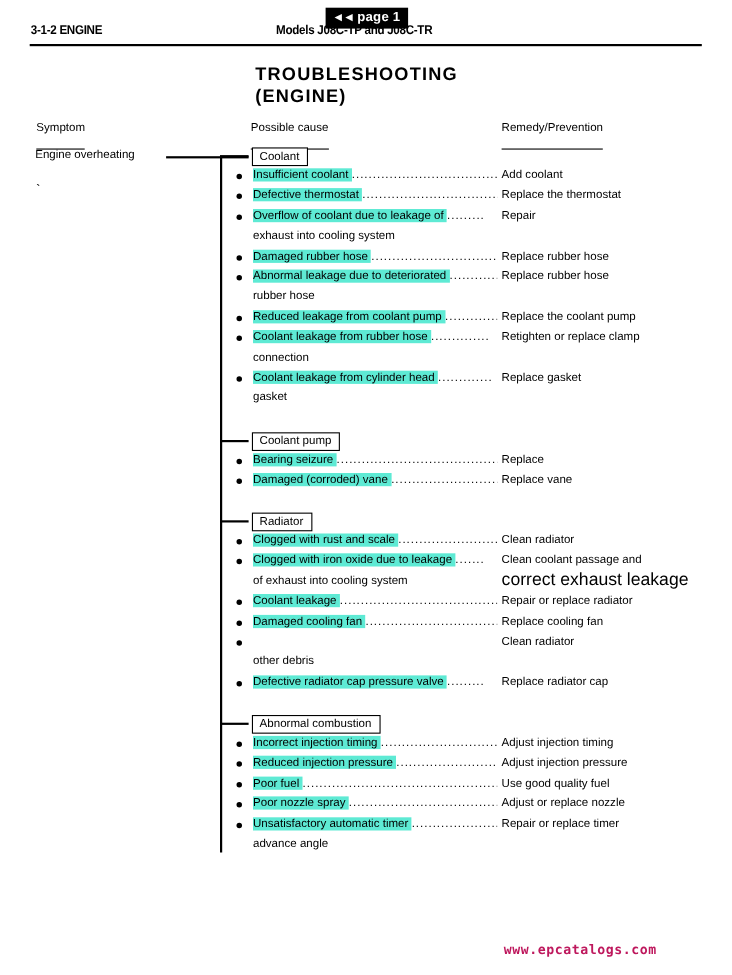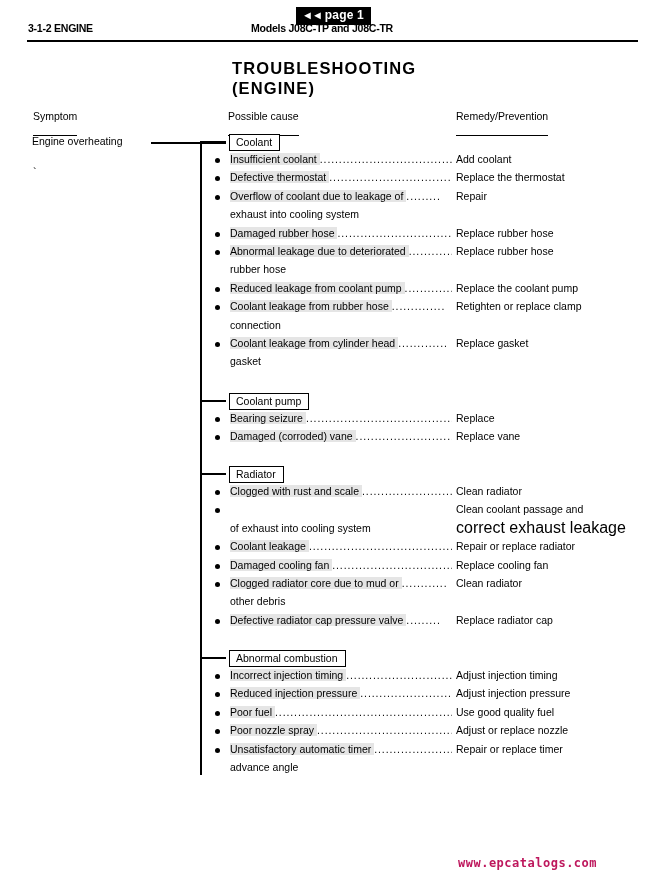--- a/index.html
+++ b/index.html
@@ -171,21 +171,21 @@
   .cause {
     position: absolute;
     left: 230px;
     top: 0;
     width: 222px;
     font-size: 10.5px;
     line-height: 14px;
     white-space: nowrap;
     overflow: hidden;
   }
-  .cause .txt { background: #e5e5e5; padding-right: 3px; }
+  .cause .txt { background: #5eead4; padding-right: 3px; }
   .cause .lead {
     color: #000;
     letter-spacing: 0.9px;
     font-size: 10.5px;
   }
   .remedy {
     position: absolute;
     left: 456px;
     top: 0;
     font-size: 10.5px;
@@ -319,39 +319,39 @@
     <div class="group" style="top: 466px;">
       <div class="group-stub"></div>
       <div class="group-box">Radiator</div>
       <div class="row" style="top: 18px;">
         <div class="bullet"></div>
         <div class="cause"><span class="txt">Clogged with rust and scale</span><span class="lead">...........................</span></div>
         <div class="remedy">Clean radiator</div>
       </div>
       <div class="row" style="top: 36.4px;">
         <div class="bullet"></div>
+        <div class="cause"><span class="txt">Clogged with iron oxide due to leakage</span><span class="lead">.......</span></div>
         <div class="remedy">Clean coolant passage and</div>
       </div>
       <div class="row" style="top: 54.8px;">
         <div class="cont-cause">of exhaust into cooling system</div>
         <div class="cont-remedy">correct exhaust leakage</div>
       </div>
       <div class="row" style="top: 73.2px;">
         <div class="bullet"></div>
         <div class="cause"><span class="txt">Coolant leakage</span><span class="lead">...........................................</span></div>
         <div class="remedy">Repair or replace radiator</div>
       </div>
       <div class="row" style="top: 91.6px;">
         <div class="bullet"></div>
         <div class="cause"><span class="txt">Damaged cooling fan</span><span class="lead">....................................</span></div>
         <div class="remedy">Replace cooling fan</div>
       </div>
       <div class="row" style="top: 110px;">
         <div class="bullet"></div>
-        <div class="cause"><span class="txt">Clogged radiator core due to mud or</span><span class="lead">............</span></div>
         <div class="remedy">Clean radiator</div>
       </div>
       <div class="row" style="top: 128.4px;">
         <div class="cont-cause">other debris</div>
       </div>
       <div class="row" style="top: 146.8px;">
         <div class="bullet"></div>
         <div class="cause"><span class="txt">Defective radiator cap pressure valve</span><span class="lead">.........</span></div>
         <div class="remedy">Replace radiator cap</div>
       </div>

